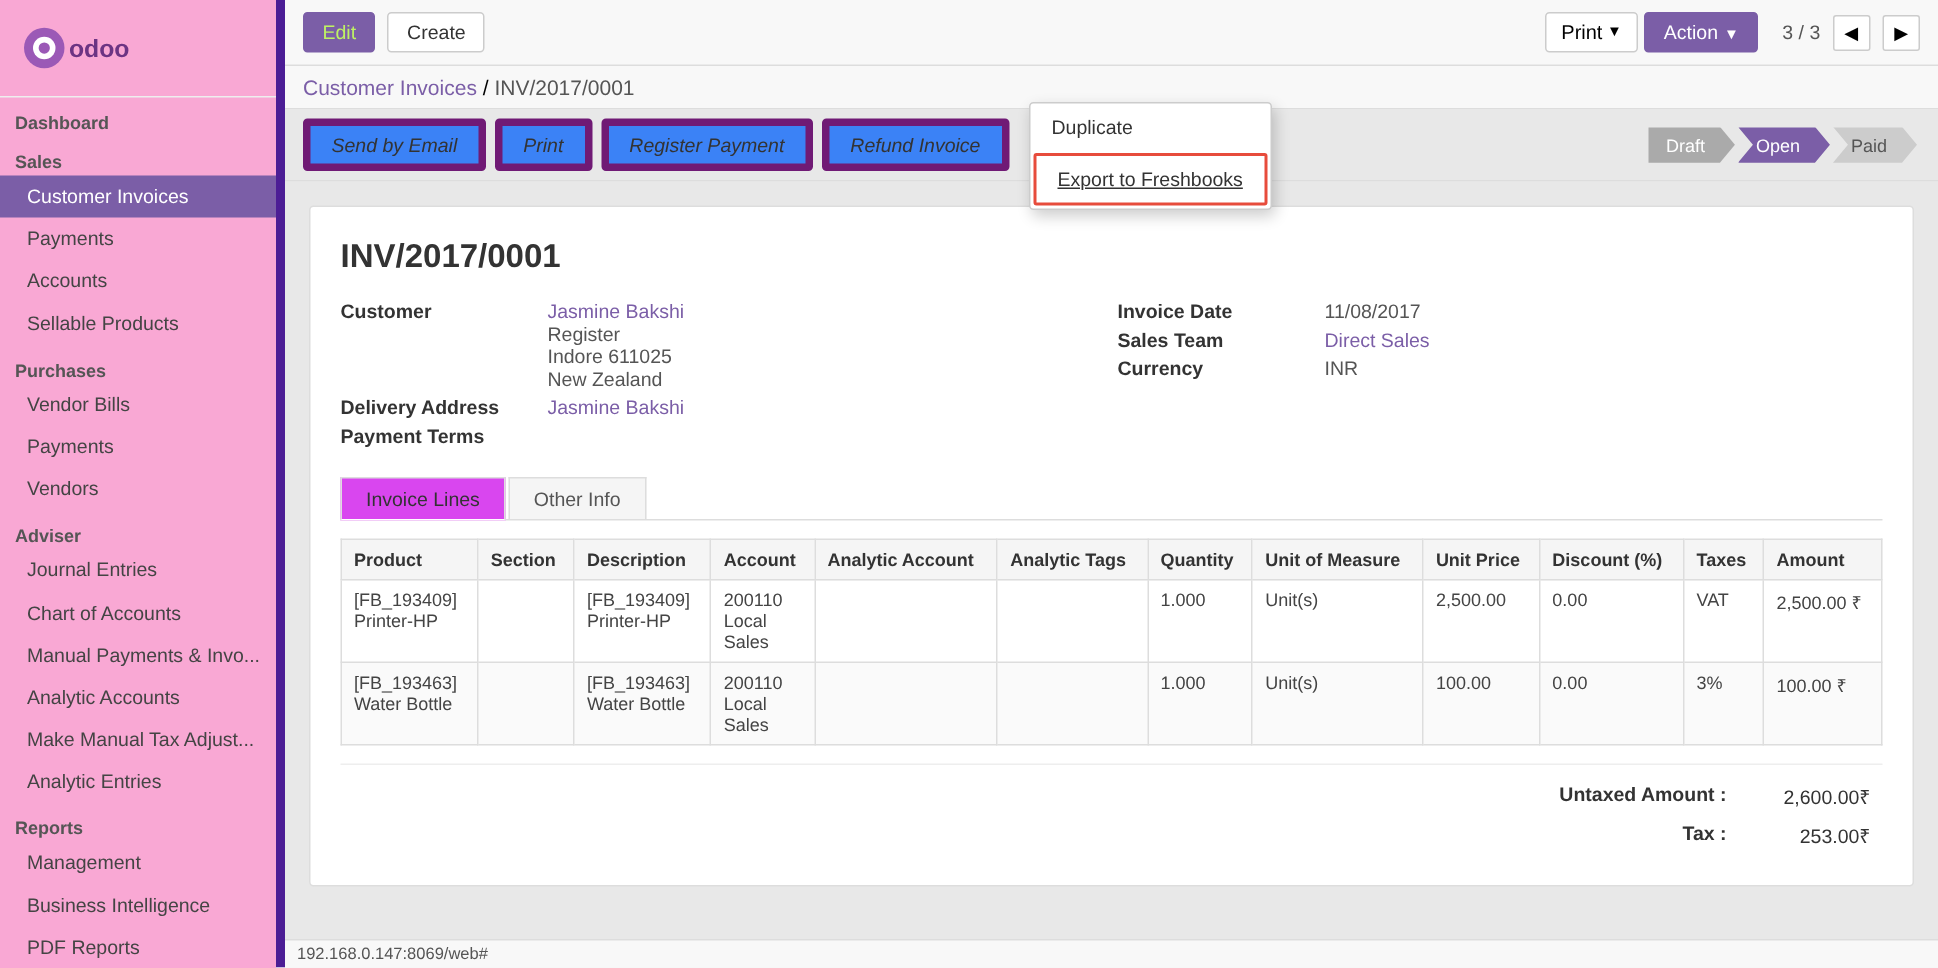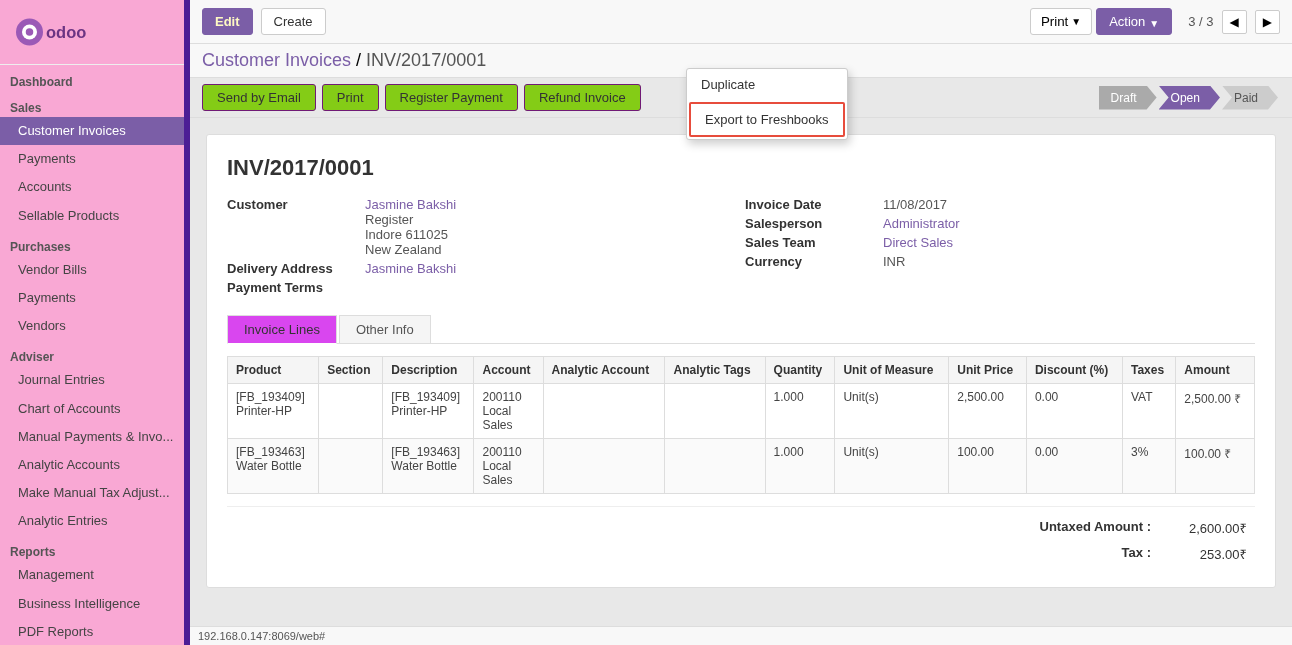--- a/index.html
+++ b/index.html
@@ -63,23 +63,22 @@
       padding: 5px 12px;
       border: 1px solid #ccc;
       background: #fff;
       border-radius: 3px;
       cursor: pointer;
       font-size: 13px;
       color: #333;
     }
     .btn-primary {
       background: #7b5ea7;
-      color: #fef9c3;
+      color: #bef264;
       border-color: #7b5ea7;
-      font-weight: bold;
     }
     .btn-action {
       background: #7b5ea7;
       color: #fff;
       border-color: #7b5ea7;
       display: flex;
       align-items: flex-end;
       gap: 4px;
     }
     .btn-print {
@@ -110,26 +109,27 @@
     .actionbar {
       background: #e8e8e8;
       border-bottom: 1px solid #ddd;
       padding: 6px 12px;
       display: flex;
       align-items: center;
       gap: 6px;
     }
     .actionbar-btn {
       padding: 5px 14px;
-      border: 1px solid #701a75;
-      background: #84cc16;
+      border: 5px solid #701a75;
+      background: #3b82f6;
       border-radius: 3px;
       cursor: pointer;
       font-size: 13px;
       color: #333;
+      font-style: italic;
     }
 
     
     .statusbar {
       margin-left: auto;
       display: flex;
       align-items: center;
     }
     .status-step {
       padding: 5px 20px 5px 12px;
@@ -260,20 +260,21 @@
       padding: 8px 14px;
       cursor: pointer;
       color: #333;
       font-size: 13px;
     }
     .dropdown-item.highlighted {
       border: 2px solid #e74c3c;
       color: #333;
       margin: 2px;
       border-radius: 2px;
+      text-decoration: underline;
     }
 
     
     .url-bar {
       background: #f8f8f8;
       border-top: 1px solid #ddd;
       padding: 3px 8px;
       font-size: 11px;
       color: #555;
     }
@@ -345,21 +346,21 @@
       <button class="btn btn-action">
         <span>Action</span>
         <span style="font-size:10px;">▼</span>
       </button>
     </div>
     <span class="nav-counter">3 / 3</span>
     <button class="nav-arrow">◀</button>
     <button class="nav-arrow">▶</button>
   </div>
 
-  <div style="background:#f8f8f8; padding:6px 12px; border-bottom:1px solid #ddd; font-size:18px;">
+  <div style="background:#f8f8f8; padding:6px 12px; border-bottom:1px solid #ddd; font-size:14px;">
     <span style="color:#7b5ea7; cursor:pointer;">Customer Invoices</span>
     <span> / </span>
     <span style="color:#555;">INV/2017/0001</span>
   </div>
 
   <div class="actionbar">
     <button class="actionbar-btn">Send by Email</button>
     <button class="actionbar-btn">Print</button>
     <button class="actionbar-btn">Register Payment</button>
     <button class="actionbar-btn">Refund Invoice</button>
@@ -393,24 +394,20 @@
           <div class="field-row">
             <span class="field-label">Payment Terms</span>
             <span class="field-value"></span>
           </div>
         </div>
 
         <div>
           <div class="field-row">
             <span class="field-label">Invoice Date</span>
             <span class="field-value">11/08/2017</span>
-          </div>
-          <div class="field-row">
-            <span class="field-label">Salesperson</span>
-            <span class="field-value link">Administrator</span>
           </div>
           <div class="field-row">
             <span class="field-label">Sales Team</span>
             <span class="field-value link">Direct Sales</span>
           </div>
           <div class="field-row">
             <span class="field-label">Currency</span>
             <span class="field-value">INR</span>
           </div>
         </div>

